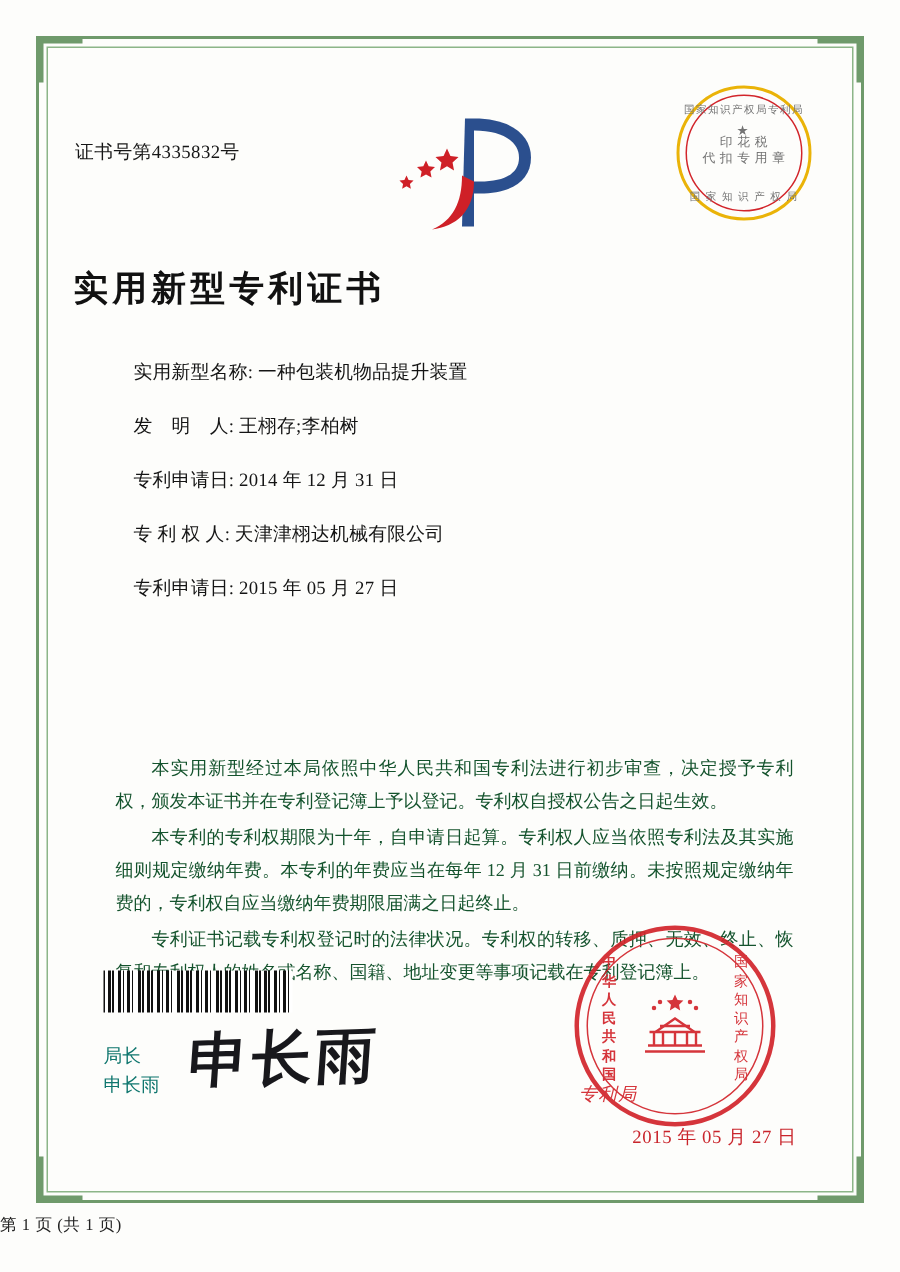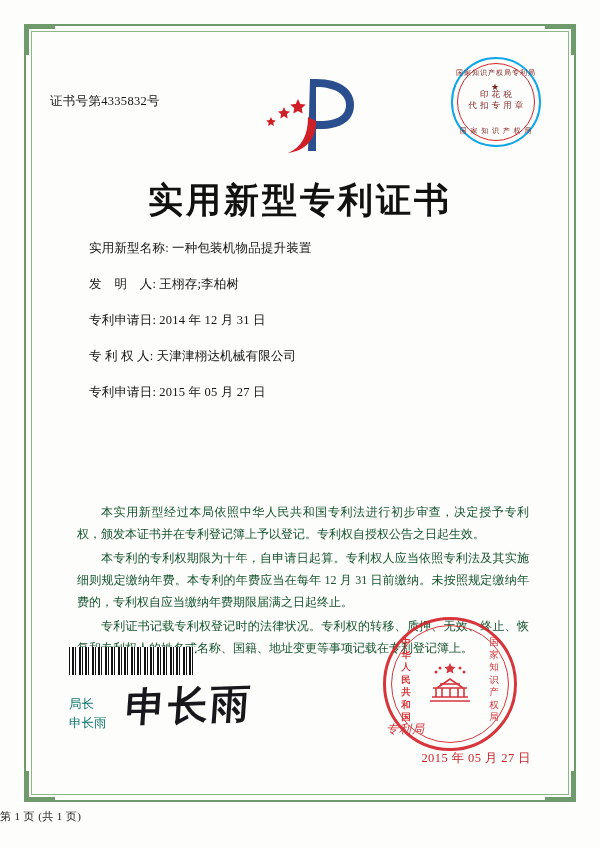--- a/index.html
+++ b/index.html
@@ -68,23 +68,23 @@
     text-align: right;
   }
 
   
   .seal-top {
     position: absolute;
     right: 28px;
     top: 26px;
     width: 86px;
     height: 86px;
-    border: 2px solid #0ea5e9;
+    border: 2px solid #eab308;
     border-radius: 50%;
-    color: #7f1d1d;
+    color: #737373;
     text-decoration: underline;
   }
   .seal-top .ring {
     position: absolute;
     left: 4px; top: 4px; right: 4px; bottom: 4px;
     border: 1px solid #d2252b;
     border-radius: 50%;
   }
   .seal-top .arc-top, .seal-top .arc-bottom {
     position: absolute;
@@ -124,25 +124,25 @@
     width: 120px;
     margin-left: -42px;
     height: 84px;
   }
   .logo svg { display: block; }
 
   
   .title {
     position: absolute;
     top: 146px;
-    left: 0;
-    width: 100%;
-    text-align: center;
+    left: 18px;
+    width: 100%;
+    text-align: left;
     font-family: "Liberation Serif", "DejaVu Serif", serif;
-    font-size: 35px;
+    font-size: 23px;
     font-weight: bold;
     letter-spacing: 3px;
     color: #111;
   }
 
   
   .fields {
     position: absolute;
     left: 58px;
     top: 208px;

